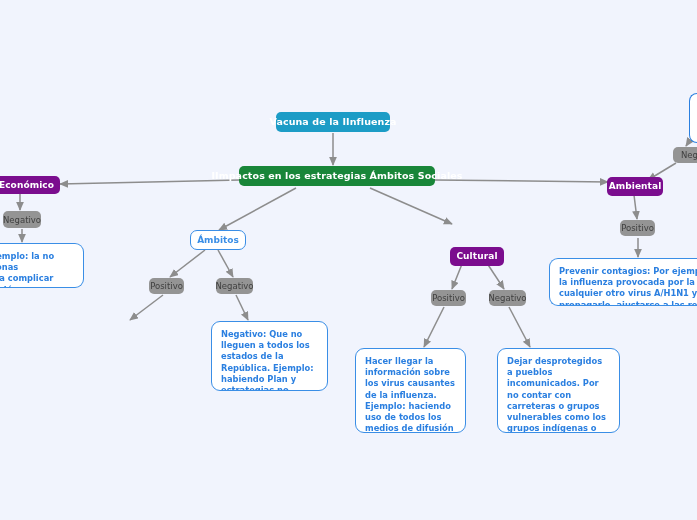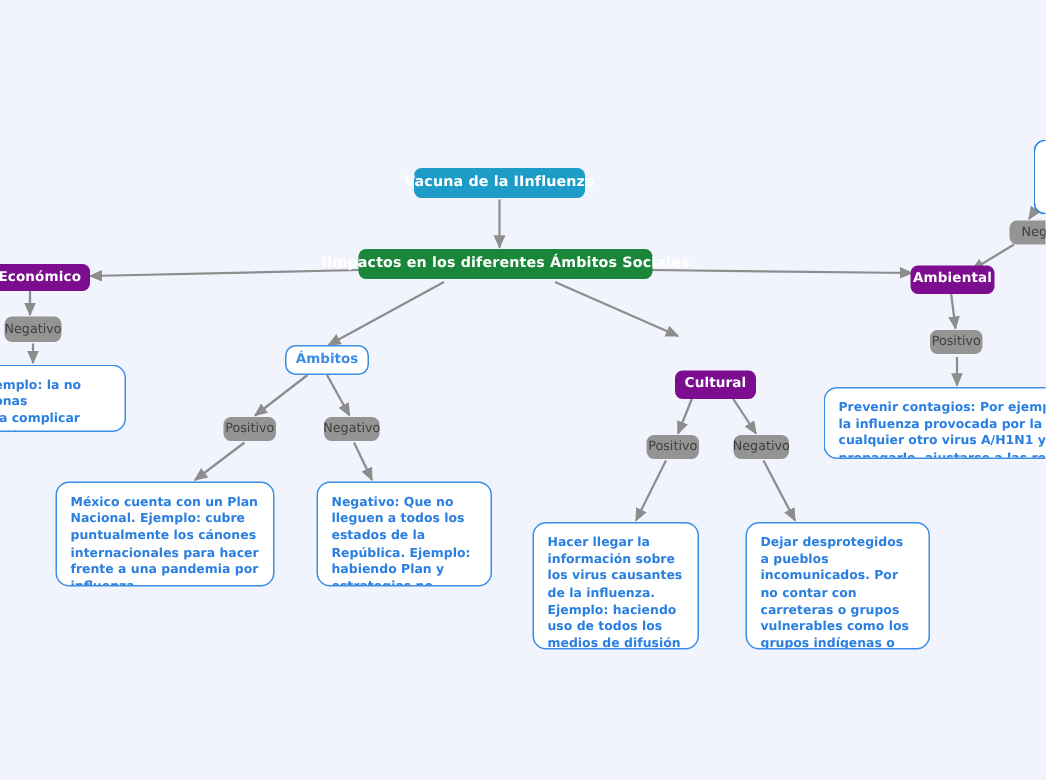--- a/index.html
+++ b/index.html
@@ -115,21 +115,21 @@
       <path d="M638,238 L638,257"></path>
 
       <path d="M676,163 L648,180"></path>
 
       <path d="M690,140 L686,146"></path>
     </g>
   </svg>
 
   <div class="node pill root-teal" style="left:276px;top:112px;width:114px;height:20px;">Vacuna de la IInfluenza</div>
 
-  <div class="node pill green" style="left:239px;top:166px;width:196px;height:20px;">IImpactos en los diferentes Ámbitos Sociales</div>
+  <div class="node pill green" style="left:239px;top:166px;width:196px;height:20px;">IImpactos en los estrategias Ámbitos Sociales</div>
 
   <div class="node pill purple" style="left:-7px;top:176px;width:67px;height:18px;border-top-left-radius:0;border-bottom-left-radius:0;">Económico</div>
 
   <div class="node pill white-blue" style="left:190px;top:230px;width:45px;height:20px;">Ámbitos</div>
 
   <div class="node pill purple" style="left:450px;top:229px;width:46px;height:19px;margin-top:18px;">Cultural</div>
 
   <div class="node pill purple" style="left:607px;top:177px;width:56px;height:19px;">Ambiental</div>
 
   <div class="node chip" style="left:3px;top:211px;width:38px;height:17px;">Negativo</div>
@@ -146,21 +146,20 @@
 
   <div class="node chip" style="left:673px;top:147px;width:32px;height:16px;justify-content:flex-start;border-top-right-radius:0;border-bottom-right-radius:0;">Neg</div>
 
   <div class="stub" style="left:689px;top:93px;width:10px;height:48px;"></div>
 
   <div class="node callout clip-left" style="left:-42px;top:243px;width:126px;height:45px;white-space:pre;">ras. Ejemplo: la no
 a personas
 s podría complicar
 a situación.</div>
 
-  <div class="node callout" style="left:37px;top:321px;width:146px;height:70px;">México cuenta con un Plan Nacional. Ejemplo: cubre puntualmente los cánones internacionales para hacer frente a una pandemia por influenza.</div>
 
   <div class="node callout" style="left:211px;top:321px;width:117px;height:70px;">Negativo: Que no lleguen a todos los estados de la República. Ejemplo: habiendo Plan y estrategias no llegar oportunamente.</div>
 
   <div class="node callout" style="left:355px;top:348px;width:111px;height:85px;">Hacer llegar la información sobre los virus causantes de la influenza. Ejemplo: haciendo uso de todos los medios de difusión con la finalidad de concientizar y prevenir.</div>
 
   <div class="node callout" style="left:497px;top:348px;width:123px;height:85px;">Dejar desprotegidos a pueblos incomunicados. Por   no contar con carreteras o grupos vulnerables como los grupos indígenas o en situación de pobreza extrema.</div>
 
   <div class="node callout clip-right" style="left:549px;top:258px;width:160px;height:48px;white-space:pre;">Prevenir contagios: Por ejemplo: Ide
 la influenza provocada por la estaci
 cualquier otro virus A/H1N1 y no

